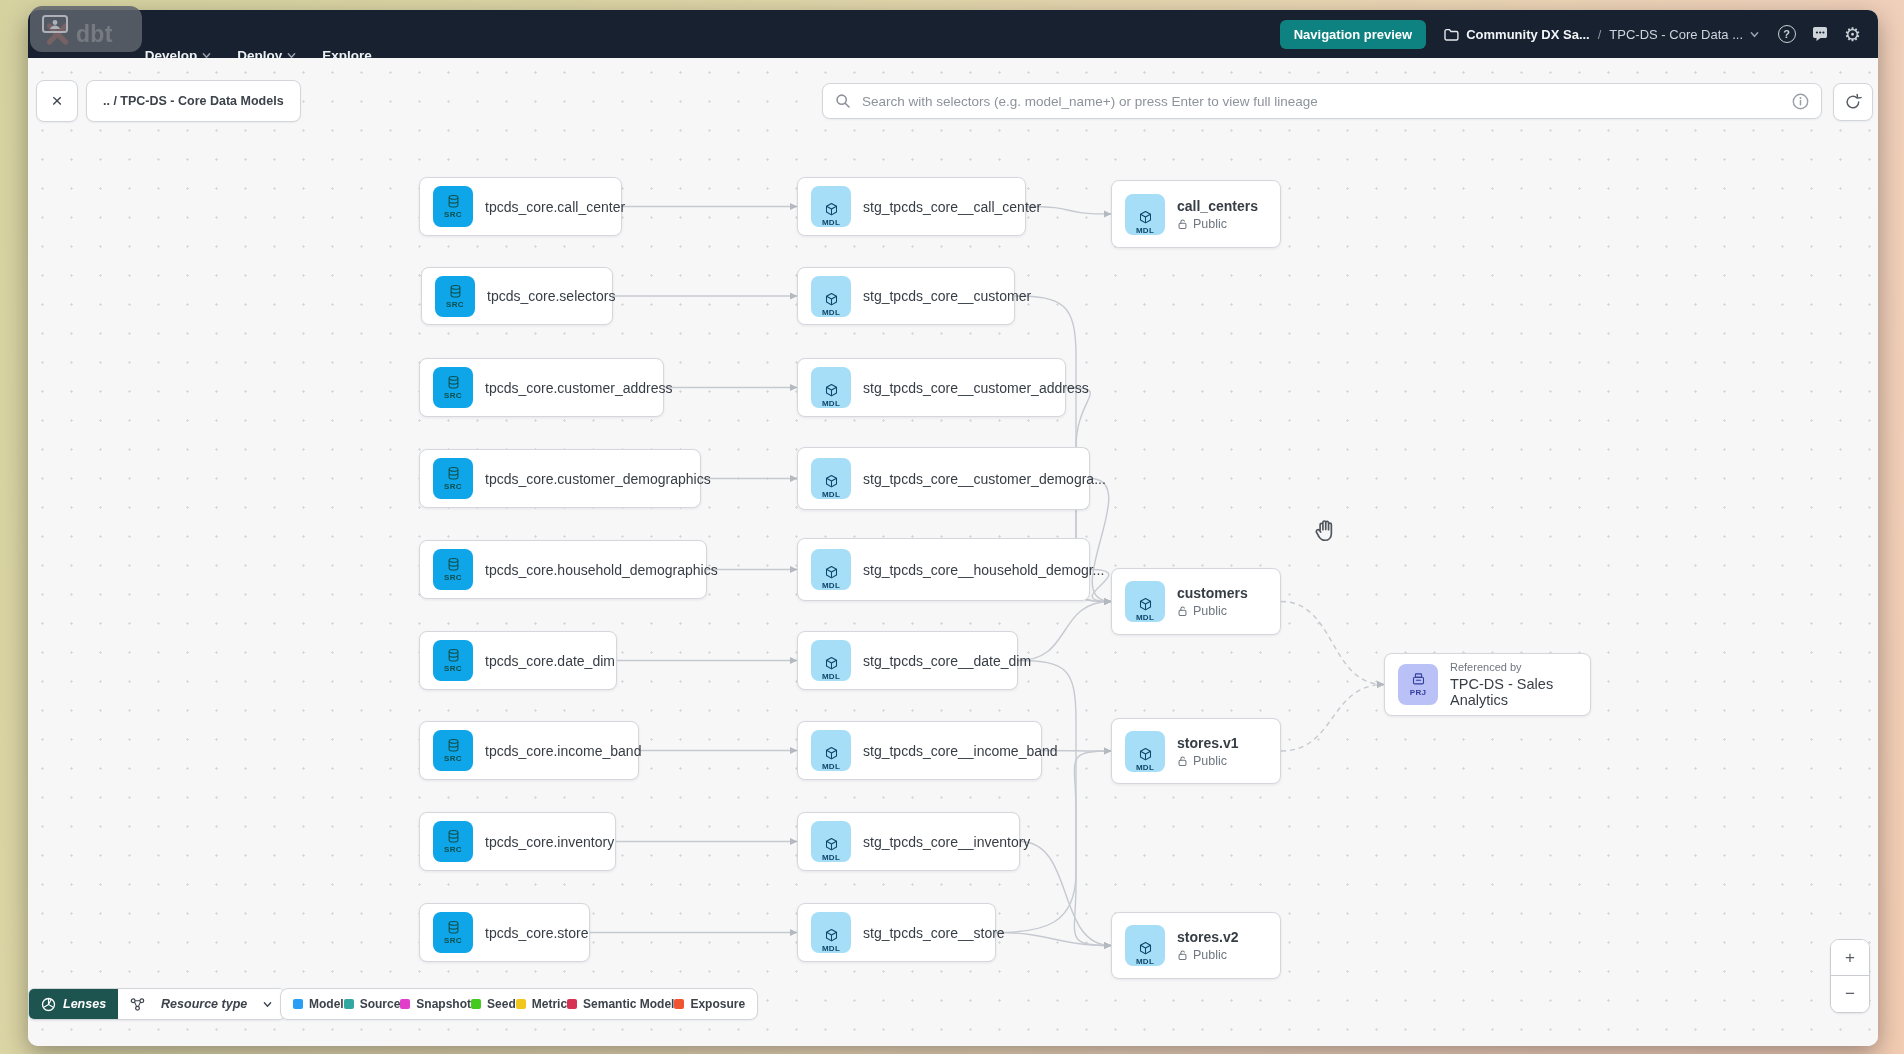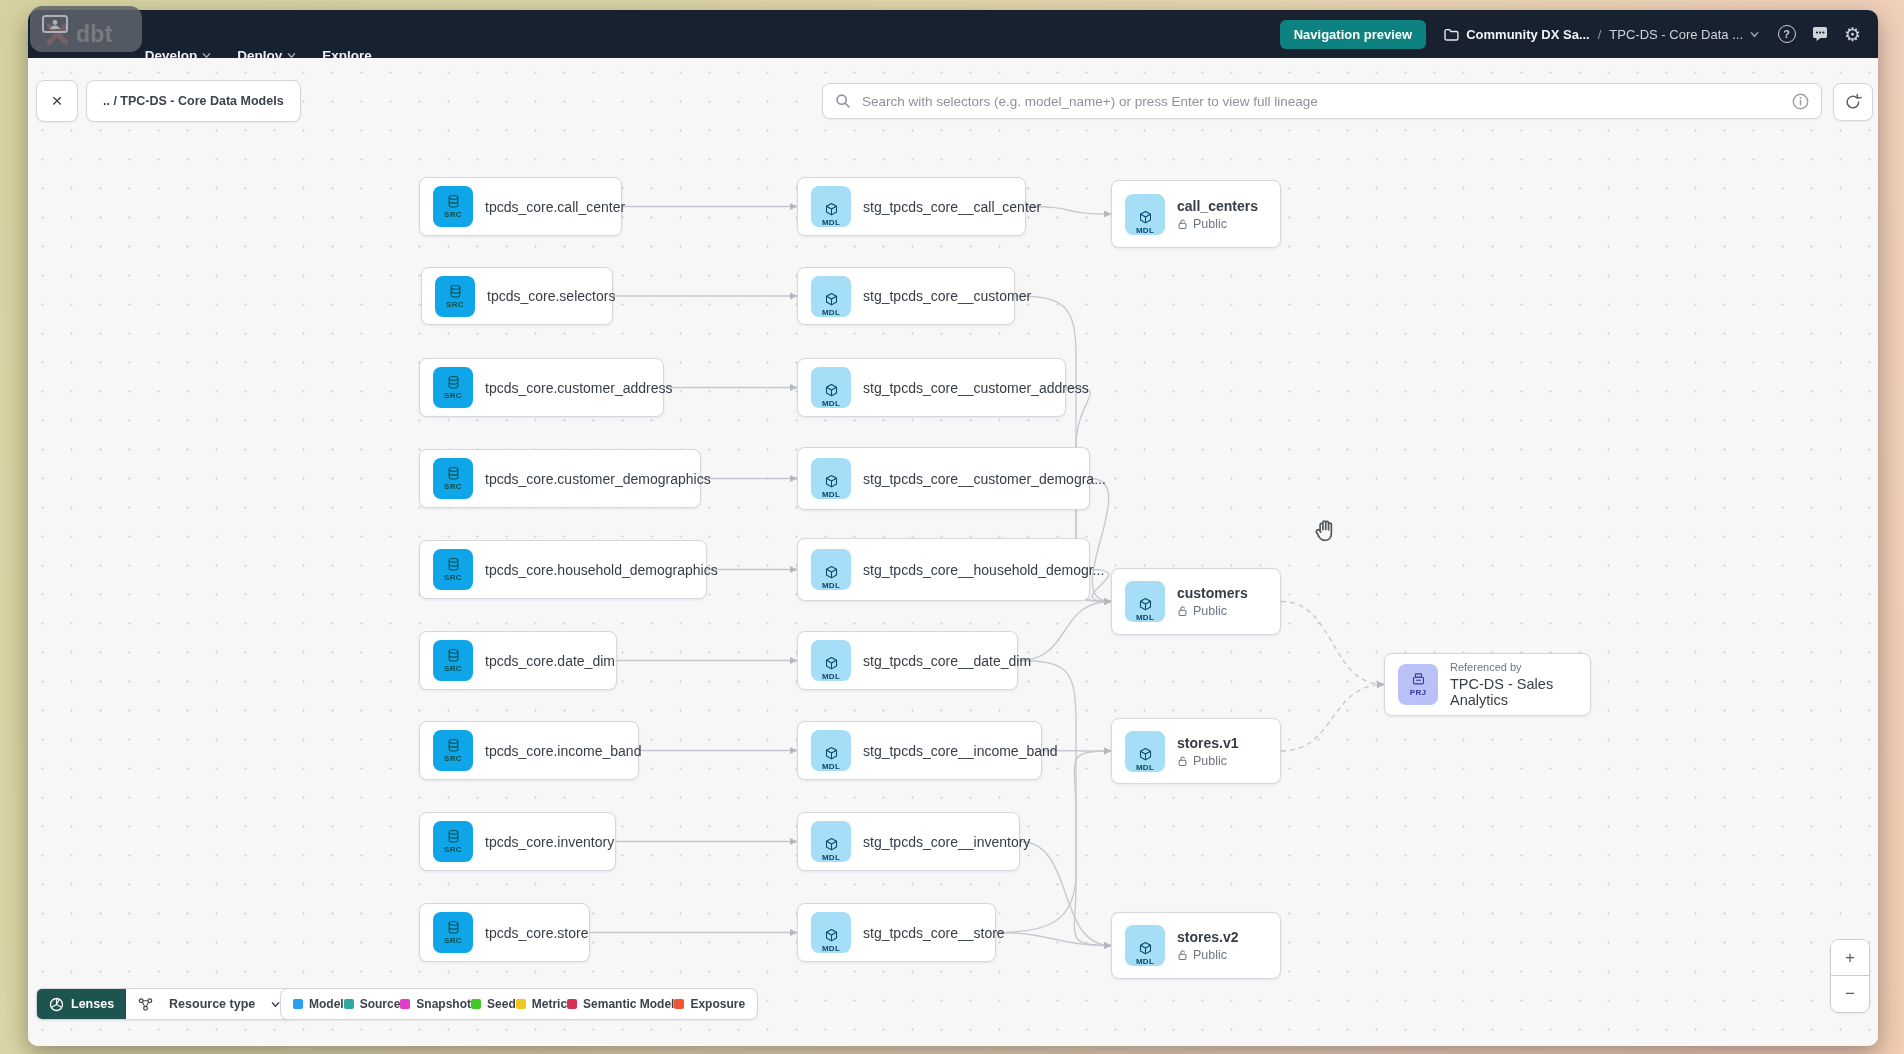--- a/index.html
+++ b/index.html
@@ -58,22 +58,22 @@
   .close-btn{left:8px;top:22px;width:40px;height:40px;justify-content:center;font-size:19px;
     color:#3f464e;cursor:pointer;}
   .crumb-chip{left:58px;top:22px;height:40px;padding:0 16px;font-size:12.5px;font-weight:700;
     color:#3c434b;cursor:pointer;white-space:nowrap;}
   .searchbar{left:794px;top:25px;width:1000px;height:36px;padding:0 12px;gap:9px;box-sizing:border-box;}
   .searchbar input{flex:1;border:none;outline:none;font-size:13.5px;color:#3c434b;
     font-family:"Liberation Sans",sans-serif;background:transparent;}
   .searchbar input::placeholder{color:#8d939c;}
   .refresh-btn{left:1805px;top:25px;width:38px;height:36px;justify-content:center;cursor:pointer;}
   
-  .footer-group{position:absolute;left:8px;bottom:26px;z-index:10;display:flex;height:30px;
-    border-radius:6px;overflow:hidden;border:1px solid #d2d6da;box-shadow:0 1px 2px rgba(20,30,45,.08);cursor:pointer;}
+  .footer-group{position:absolute;left:0;bottom:26px;z-index:10;display:flex;height:30px;
+    border-radius:6px;overflow:hidden;border:1px solid #d2d6da;box-shadow:0 1px 2px rgba(20,30,45,.08);cursor:pointer;font-style:italic;}
   .lenses-seg{background:#1d5450;color:#fff;display:flex;align-items:center;gap:7px;
     padding:0 12px;font-size:12.5px;font-weight:700;}
   .res-seg{background:#fff;color:#3c434b;display:flex;align-items:center;gap:16px;
     padding:0 12px;font-size:12.5px;font-weight:700;}
   .legend{position:absolute;left:252px;bottom:26px;z-index:10;height:30px;background:#fff;
     border:1px solid #d2d6da;border-radius:8px;display:flex;align-items:center;
     padding:0 12px;box-shadow:0 1px 2px rgba(20,30,45,.06);}
   .legend-item{display:flex;align-items:center;gap:6px;font-size:12px;color:#3c434b;font-weight:700;}
   .legend-item i{width:10px;height:10px;border-radius:2px;display:inline-block;}
   .zoom-ctl{position:absolute;right:8px;bottom:33px;z-index:10;width:38px;border:1px solid #c9cdd2;

